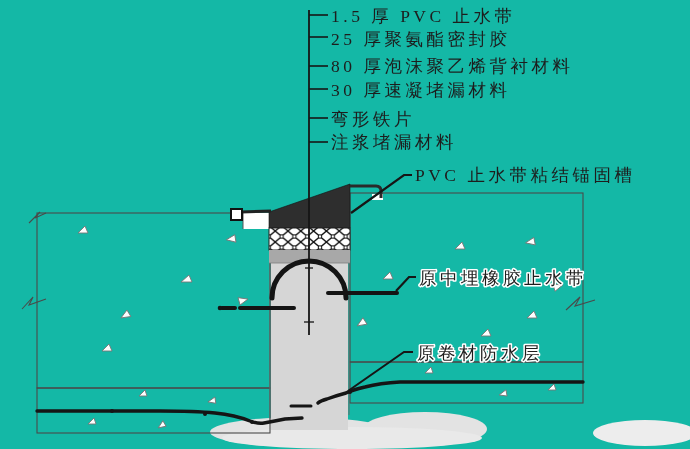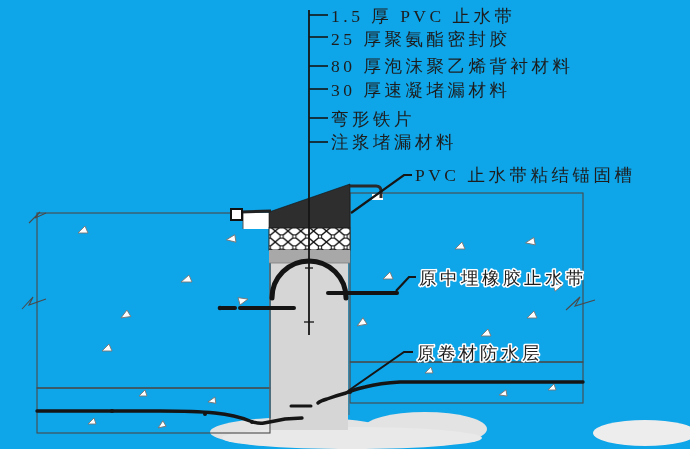--- a/index.html
+++ b/index.html
@@ -1,16 +1,16 @@
 <!DOCTYPE html>
 <html><head>
 <meta charset="utf-8">
 <style>
   html,body{margin:0;padding:0;background:#fff;}
-  .stage{position:relative;width:690px;height:449px;background:#0ea5e9;overflow:hidden;
+  .stage{position:relative;width:690px;height:449px;background:#14b8a6;overflow:hidden;
          font-family:"Liberation Serif","DejaVu Serif",serif;}
   svg{display:block;}
   text{font-family:"Liberation Serif","DejaVu Serif",serif;
        font-size:17.5px;letter-spacing:3.5px;fill:#1d1d1d;}
   text.halo{paint-order:stroke;stroke:#ffffff;stroke-width:3px;stroke-linejoin:round;}
   .thin{stroke:#4a4a4a;stroke-width:1.1;fill:none;}
 </style>
 </head>
 <body>
 

